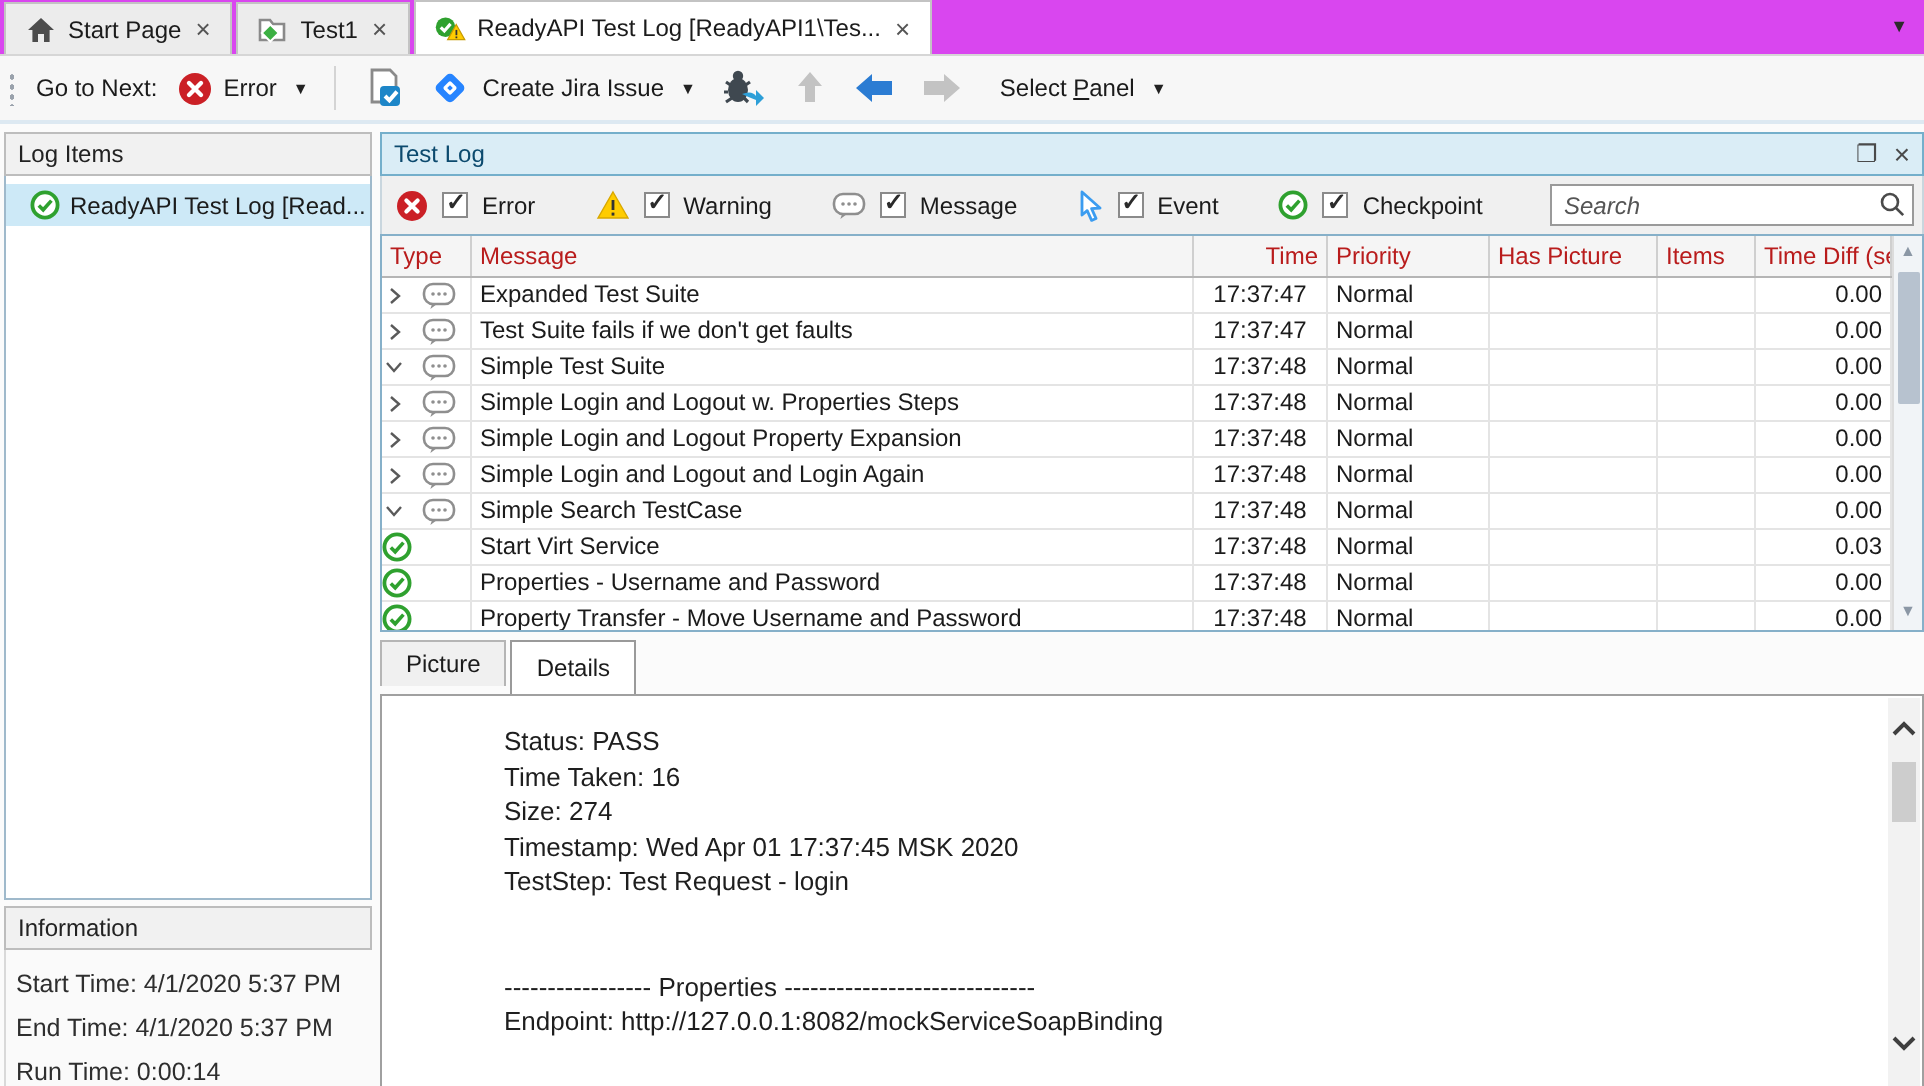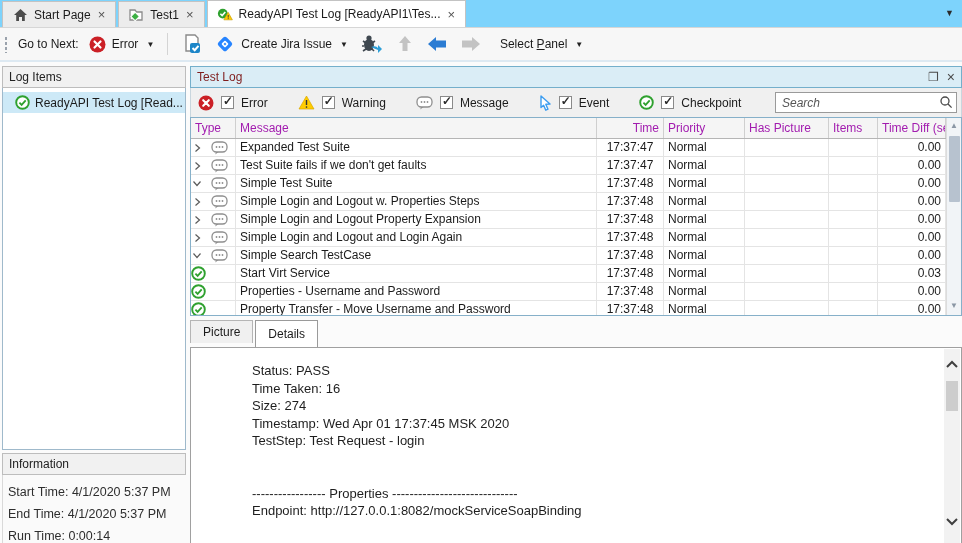--- a/index.html
+++ b/index.html
@@ -1,21 +1,21 @@
 <!DOCTYPE html>
 <html><head>
 <meta charset="utf-8">
 <style>
   * { margin:0; padding:0; box-sizing:border-box; }
   html,body { width:962px; height:543px; overflow:hidden; }
   body { font-family:"Liberation Sans", sans-serif; font-size:12px; color:#1b1b1b; background:#fbfbfb; }
   .app { position:relative; width:962px; height:543px; background:#fbfbfb; }
 
   
-  .tabbar { position:absolute; left:0; top:0; width:962px; height:28px; background:#7dd3fc; border-bottom:1px solid #d6d6d6; display:flex; align-items:flex-end; }
+  .tabbar { position:absolute; left:0; top:0; width:962px; height:28px; background:#d946ef; border-bottom:1px solid #d6d6d6; display:flex; align-items:flex-end; }
   .tab { height:26px; margin-top:2px; display:flex; align-items:center; gap:6px; padding:0 9px; background:#ececec; border:1px solid #c3c3c3; border-bottom:none; margin-left:2px; cursor:default; white-space:nowrap; }
   .tab.active { background:#ffffff; height:27px; position:relative; z-index:2; }
   .tab-icon { display:inline-flex; width:16px; height:15px; align-items:center; justify-content:center; }
   .tab-close { color:#555; font-size:13px; line-height:11px; padding:0 1px; }
   .tabbar-overflow { position:absolute; right:8px; top:8px; color:#2b2b2b; font-size:9px; }
 
   
   .toolbar { position:absolute; left:0; top:28px; width:962px; height:34px; background:#f7f7f7; display:flex; align-items:center; border-bottom:2px solid #dde9f2; }
   .grip { width:5px; height:18px; margin:0 6px 0 3px; background-image:radial-gradient(#9aa2ac 1px, transparent 1.2px); background-size:4px 5px; background-position:1px 1px; }
   .tb-label { margin:0 4px; color:#1b1b1b; }
@@ -30,35 +30,35 @@
   .logitems-header { position:absolute; left:2px; top:66px; width:184px; }
   .logitems-body { position:absolute; left:2px; top:88px; width:184px; height:362px; background:#fff; border:1px solid #9fb9cb; border-top:none; overflow:hidden; }
   .tree-item { display:flex; align-items:center; gap:5px; height:21px; padding-left:12px; margin-top:4px; white-space:nowrap; }
   .tree-item.selected { background:#cde9f7; }
   .info-header { position:absolute; left:2px; top:453px; width:184px; }
   .info-body { position:absolute; left:2px; top:475px; width:196px; height:68px; background:#fafafa; border-left:1px solid #d9d9d9; border-right:1px solid #d9d9d9; padding:6px 0 0 5px; }
   .info-line { height:22px; line-height:22px; color:#2e2e2e; font-size:12.5px; white-space:nowrap; }
 
   
   .tl-titlebar { position:absolute; left:190px; top:66px; width:772px; height:22px; background:#daedf6; border:1px solid #74afcb; display:flex; align-items:center; padding:0 6px; }
-  .tl-title { flex:1; color:#7f1d1d; }
+  .tl-title { flex:1; color:#0c4a6e; }
   .tl-btn { color:#4a4a4a; font-size:12px; margin-left:8px; line-height:12px; }
   .tl-filterbar { position:absolute; left:190px; top:88px; width:772px; height:29px; background:#f0f0f0; border-left:1px solid #c9d6de; border-right:1px solid #c9d6de; display:flex; align-items:center; padding-left:7px; gap:30px; }
   .filter { display:flex; align-items:center; gap:7px; }
   .cb { width:13px; height:13px; border:1px solid #8a8a8a; background:#fff; position:relative; display:inline-block; }
   .cb.checked::after { content:"✓"; position:absolute; left:1px; top:-3px; font-size:12px; color:#2b2b2b; font-weight:bold; }
   .search-wrap { position:absolute; right:4px; top:4px; width:182px; height:21px; }
   .search-input { width:100%; height:100%; border:1px solid #9a9a9a; background:#fff; padding:0 20px 0 6px; font-family:"Liberation Sans", sans-serif; font-size:12px; outline:none; }
   .search-input::placeholder { font-style:italic; color:#555; }
   .search-icon { position:absolute; right:4px; top:3px; }
 
   
   .tl-table { position:absolute; left:190px; top:117px; width:772px; height:199px; background:#fff; border:1px solid #86b0c9; overflow:hidden; }
   .t-header { display:flex; height:21px; background:#f5f5f5; border-bottom:1px solid #b5b5b5; }
-  .t-header .cell { border-right:1px solid #cfcfcf; padding:0 4px; line-height:20px; color:#a21caf; overflow:hidden; white-space:nowrap; }
+  .t-header .cell { border-right:1px solid #cfcfcf; padding:0 4px; line-height:20px; color:#b91c1c; overflow:hidden; white-space:nowrap; }
   .t-row { display:flex; height:18px; border-bottom:1px solid #e4e4e4; background:#fff; }
   .t-row .cell { border-right:1px solid #e4e4e4; line-height:17px; padding:0 4px; overflow:hidden; white-space:nowrap; }
   .col-type { width:45px; }
   .col-message { width:361px; }
   .col-time { width:67px; text-align:center; }
   .col-priority { width:81px; }
   .col-haspic { width:84px; }
   .col-link { width:49px; }
   .col-timediff { width:68px; text-align:right; }
   .t-header .col-time, .t-header .col-timediff { text-align:right; }

